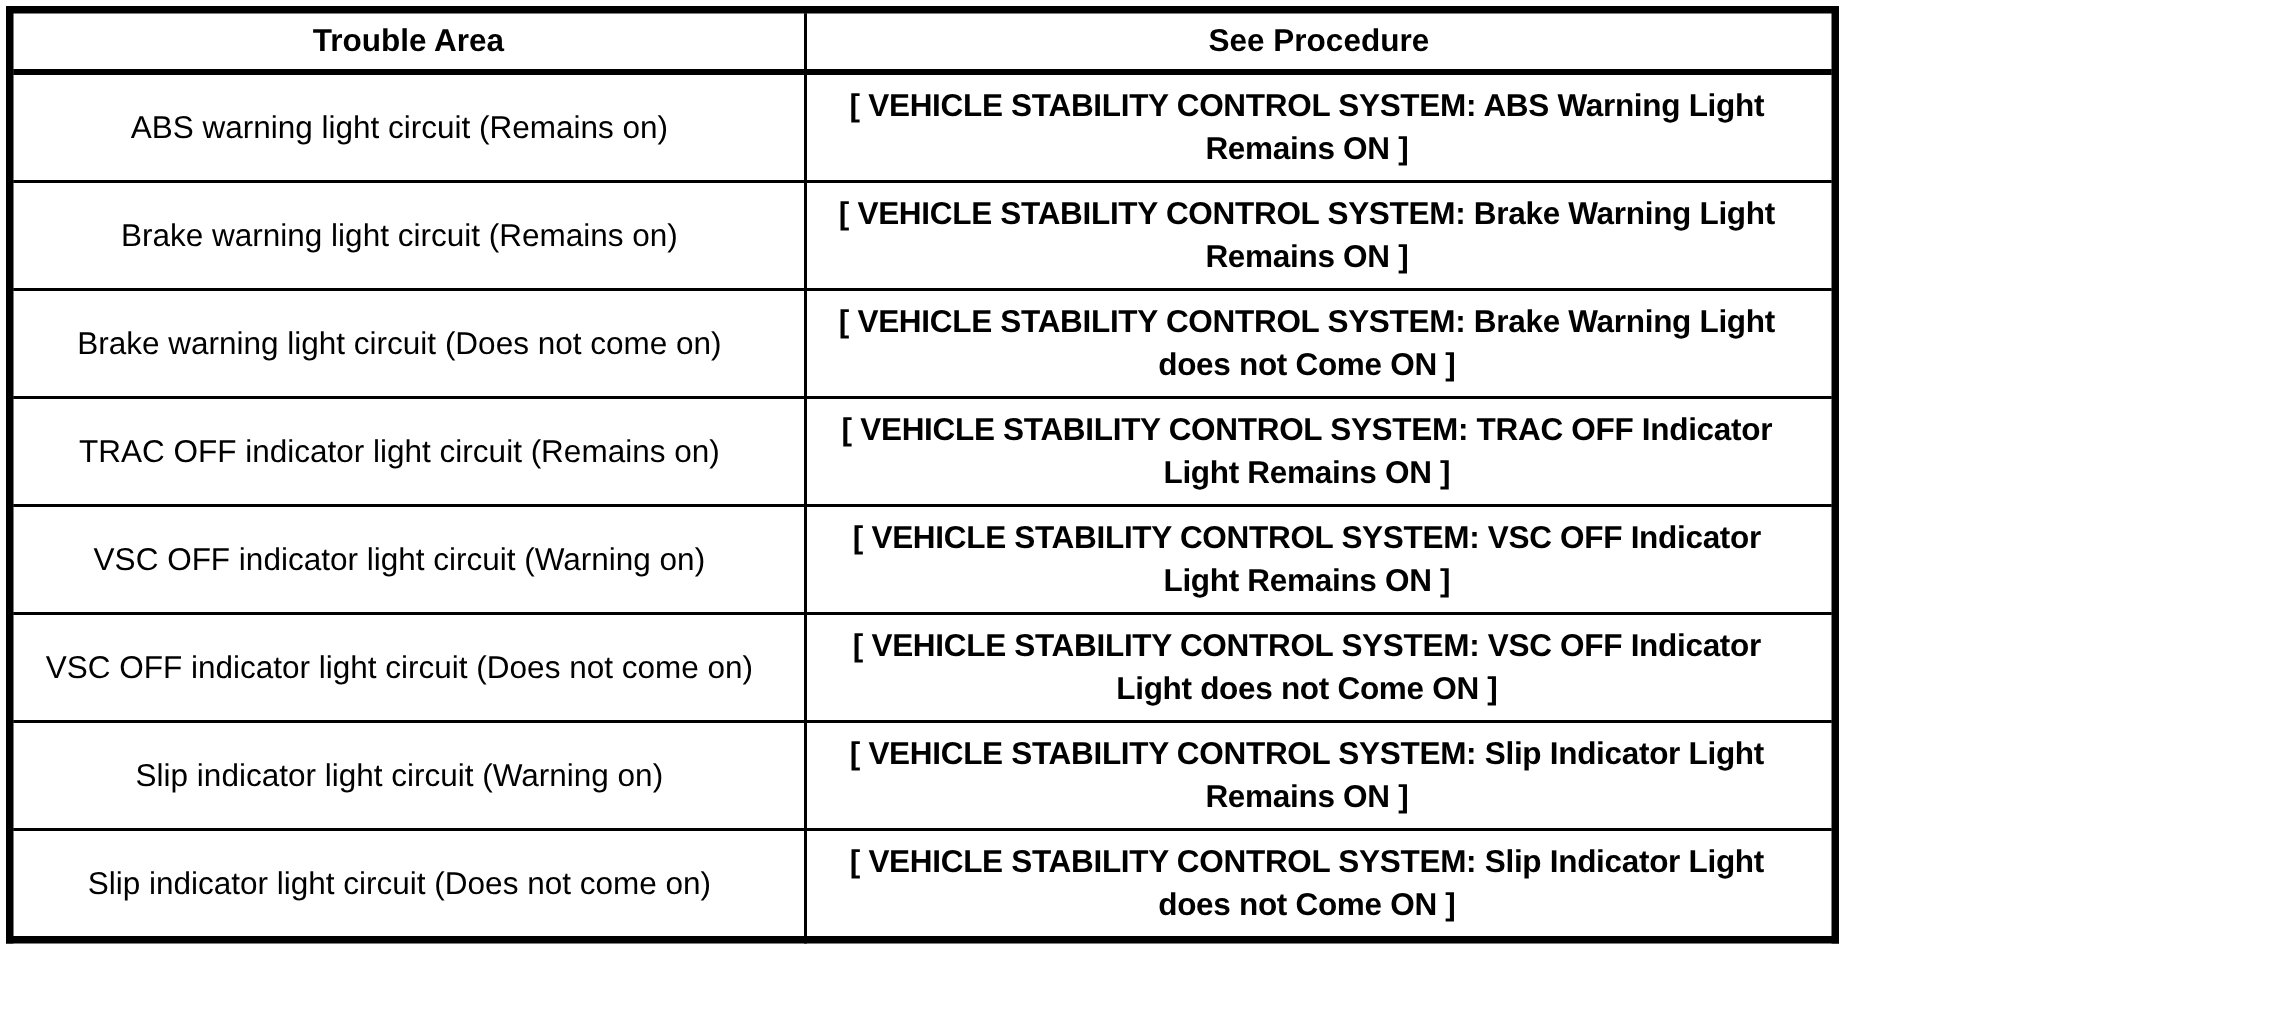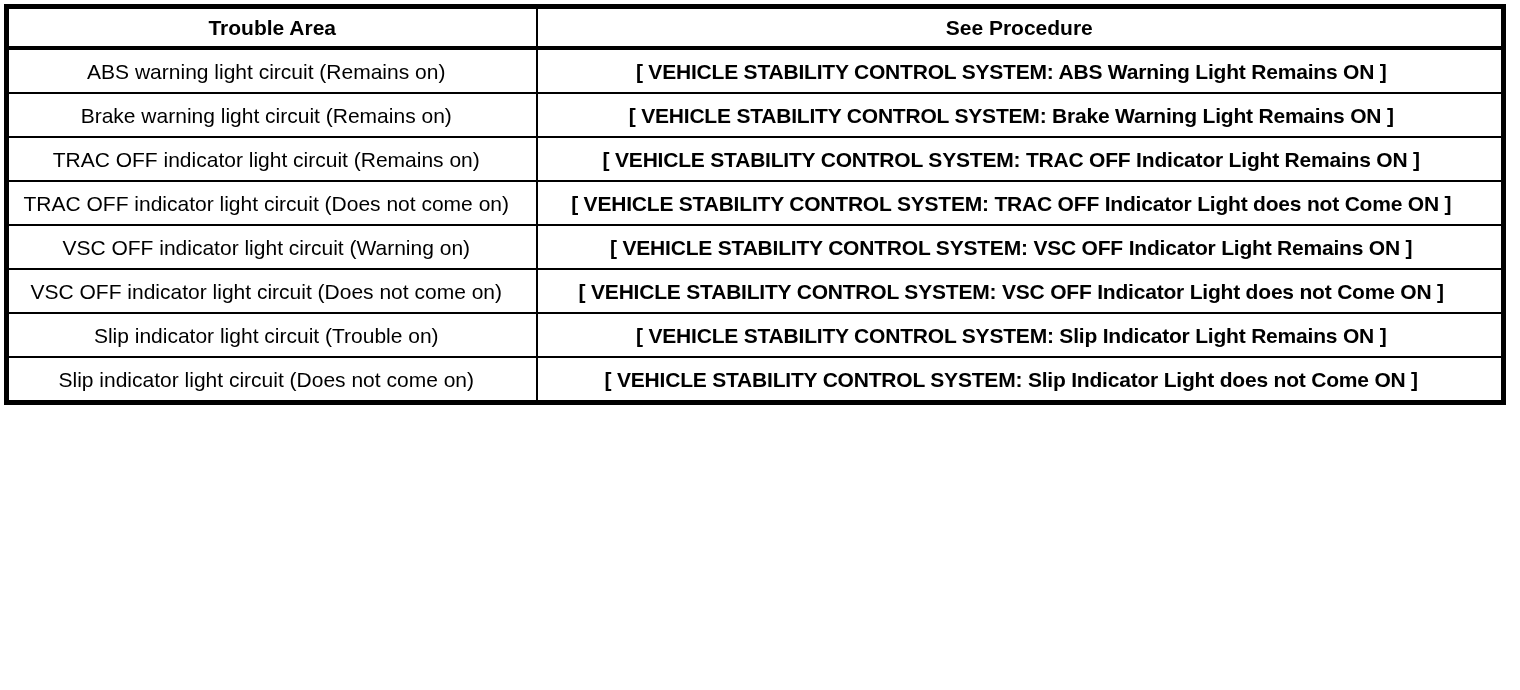--- a/index.html
+++ b/index.html
@@ -7,21 +7,21 @@
     padding: 0;
     background: #ffffff;
     width: 1520px;
     min-height: 690px;
     font-family: "Liberation Sans", sans-serif;
     color: #000000;
   }
   table.trouble-table {
     border-collapse: collapse;
     table-layout: fixed;
-    width: 1502px;
+    width: 1222px;
     margin: 4px;
     border: 5px solid #000000;
   }
   col.col-trouble { width: 530px; }
   th {
     border: 2px solid #000000;
     border-bottom: 4px solid #000000;
     font-size: 21px;
     font-weight: bold;
     text-align: center;
@@ -64,37 +64,37 @@
   <tbody>
       <tr>
     <td class="cell-trouble">ABS warning light circuit (Remains on)</td>
     <td class="cell-procedure">[ VEHICLE STABILITY CONTROL SYSTEM: ABS Warning Light Remains ON ]</td>
   </tr>
       <tr>
     <td class="cell-trouble">Brake warning light circuit (Remains on)</td>
     <td class="cell-procedure">[ VEHICLE STABILITY CONTROL SYSTEM: Brake Warning Light Remains ON ]</td>
   </tr>
       <tr>
+    <td class="cell-trouble">Brake warning light circuit (Does not come on)</td>
+    <td class="cell-procedure">[ VEHICLE STABILITY CONTROL SYSTEM: Brake Warning Light does not Come ON ]</td>
+  </tr>
+      <tr>
     <td class="cell-trouble">TRAC OFF indicator light circuit (Remains on)</td>
     <td class="cell-procedure">[ VEHICLE STABILITY CONTROL SYSTEM: TRAC OFF Indicator Light Remains ON ]</td>
-  </tr>
-      <tr>
-    <td class="cell-trouble">TRAC OFF indicator light circuit (Does not come on)</td>
-    <td class="cell-procedure">[ VEHICLE STABILITY CONTROL SYSTEM: TRAC OFF Indicator Light does not Come ON ]</td>
   </tr>
       <tr>
     <td class="cell-trouble">VSC OFF indicator light circuit (Warning on)</td>
     <td class="cell-procedure">[ VEHICLE STABILITY CONTROL SYSTEM: VSC OFF Indicator Light Remains ON ]</td>
   </tr>
       <tr>
     <td class="cell-trouble">VSC OFF indicator light circuit (Does not come on)</td>
     <td class="cell-procedure">[ VEHICLE STABILITY CONTROL SYSTEM: VSC OFF Indicator Light does not Come ON ]</td>
   </tr>
       <tr>
-    <td class="cell-trouble">Slip indicator light circuit (Trouble on)</td>
+    <td class="cell-trouble">Slip indicator light circuit (Warning on)</td>
     <td class="cell-procedure">[ VEHICLE STABILITY CONTROL SYSTEM: Slip Indicator Light Remains ON ]</td>
   </tr>
       <tr>
     <td class="cell-trouble">Slip indicator light circuit (Does not come on)</td>
     <td class="cell-procedure">[ VEHICLE STABILITY CONTROL SYSTEM: Slip Indicator Light does not Come ON ]</td>
   </tr>
     </tbody>
 </table>
 
 </body></html>

